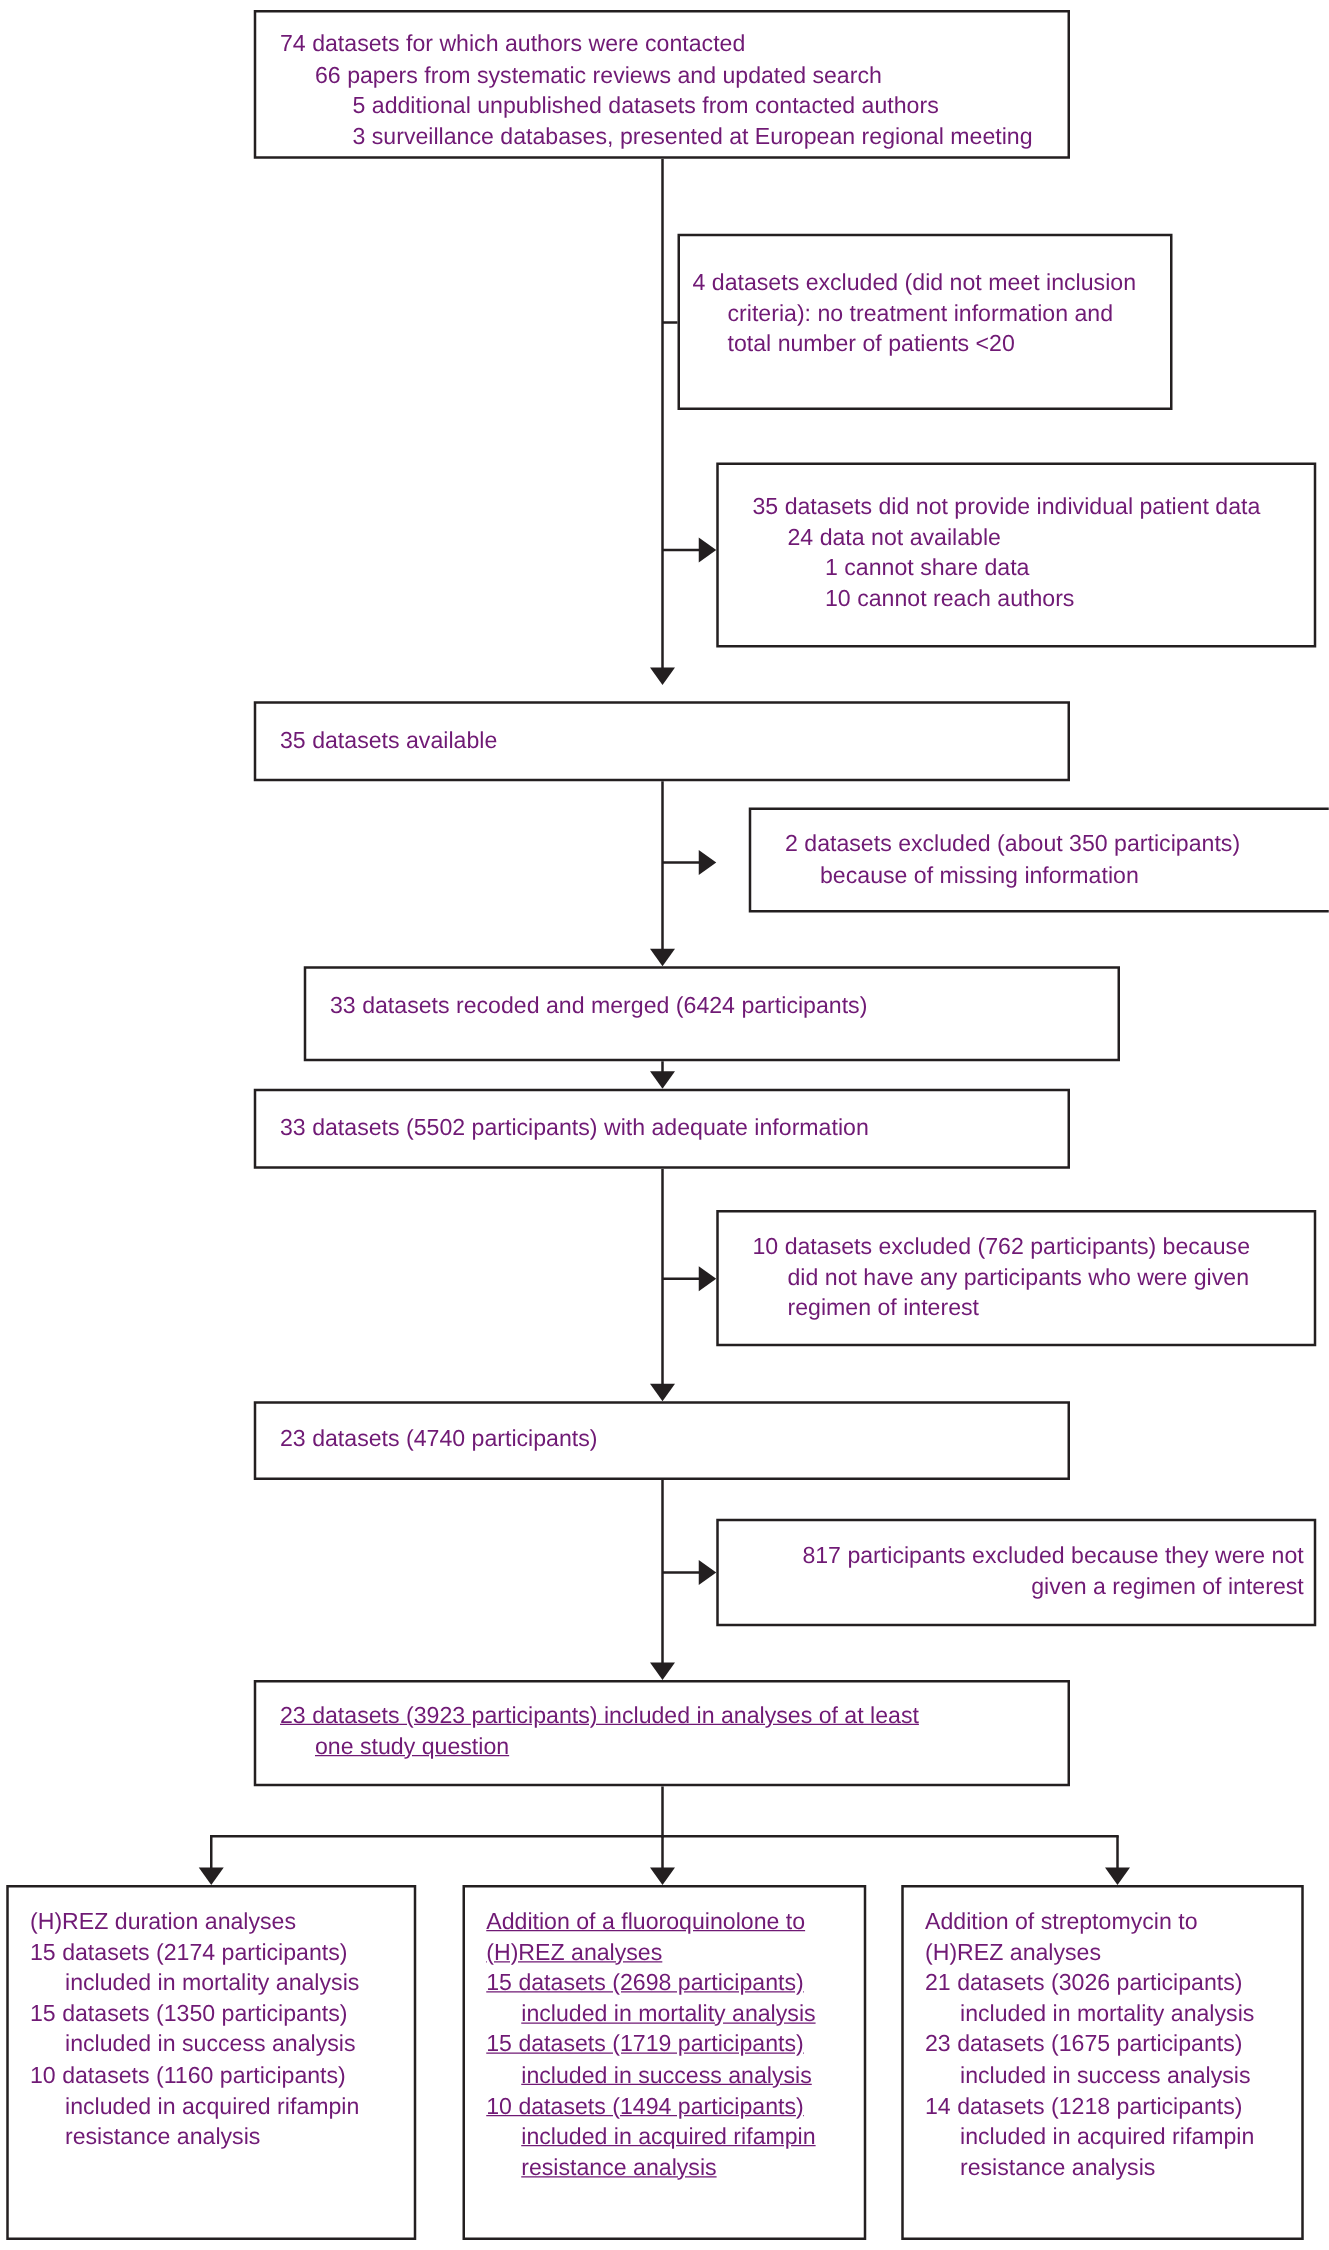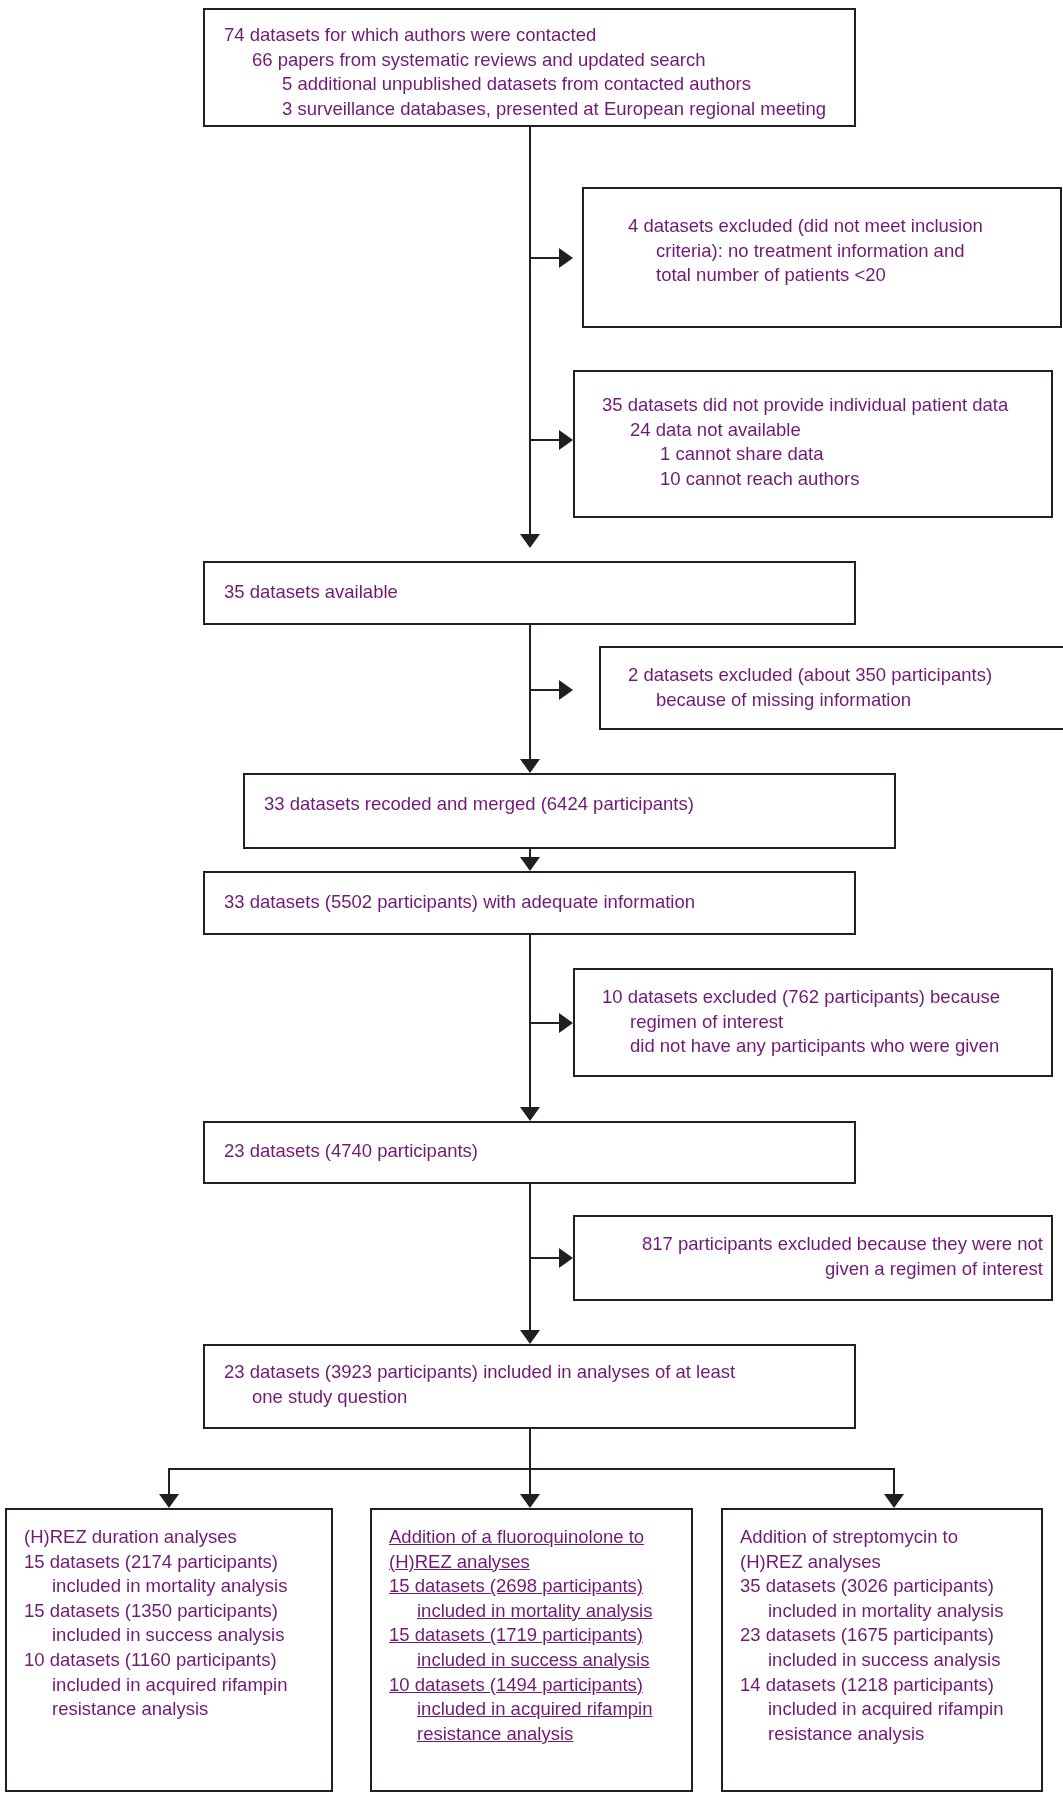--- a/index.html
+++ b/index.html
@@ -22,23 +22,23 @@
   .flow-box .line{line-height:24.6px;white-space:nowrap;}
   .ind0{padding-left:0;}
   .ind1{padding-left:28px;}
   .ind2{padding-left:58px;}
   
   #b-contacted {left:203px; top:8px;    width:653px; height:119px; padding:13px 10px 0 19px;}
   #b-available {left:203px; top:561px;  width:653px; height:64px;  padding:17px 10px 0 19px;}
   #b-recoded   {left:203px; top:773px;  width:653px; height:76px;  padding:17px 10px 0 19px;margin-left:40px;}
   #b-adequate  {left:203px; top:871px;  width:653px; height:64px;  padding:17px 10px 0 19px;}
   #b-4740      {left:203px; top:1121px; width:653px; height:63px;  padding:16px 10px 0 19px;}
-  #b-included  {left:203px; top:1344px; width:653px; height:85px;  padding:14px 10px 0 19px;}
+  #b-included  {left:203px; top:1344px; width:653px; height:85px;  padding:14px 10px 0 19px;text-decoration:underline;}
   
-  #b-excl-inclusion {left:582px; top:187px;  width:480px; height:141px; padding:25px 8px 0 44px;}
+  #b-excl-inclusion {left:542px; top:187px;  width:396px; height:141px; padding:25px 8px 0 10px;}
   #b-excl-ipd       {left:573px; top:370px;  width:480px; height:148px; padding:21px 8px 0 27px;}
   #b-excl-missing   {left:573px; top:646px;  width:480px; height:84px;  padding:15px 8px 0 27px;margin-left:26px;}
   #b-excl-regimen   {left:573px; top:968px;  width:480px; height:109px; padding:15px 8px 0 27px;}
   #b-excl-817       {left:573px; top:1215px; width:480px; height:86px;  padding:15px 8px 0 27px;text-align:right;}
   
   #b-duration {left:5px;   top:1508px; width:328px; height:284px; padding:15px 6px 0 17px;}
   #b-fq       {left:370px; top:1508px; width:323px; height:284px; padding:15px 6px 0 17px;text-decoration:underline;}
   #b-strep    {left:721px; top:1508px; width:322px; height:284px; padding:15px 6px 0 17px;}
 </style>
 </head>
@@ -126,22 +126,22 @@
   <div id="b-recoded" class="flow-box">
       <div class="line ind0">33 datasets recoded and merged (6424 participants)</div>
     </div>
 
   <div id="b-adequate" class="flow-box">
       <div class="line ind0">33 datasets (5502 participants) with adequate information</div>
     </div>
 
   <div id="b-excl-regimen" class="flow-box">
       <div class="line ind0">10 datasets excluded (762 participants) because</div>
+      <div class="line ind1">did not have any participants who were given</div>
       <div class="line ind1">regimen of interest</div>
-      <div class="line ind1">did not have any participants who were given</div>
     </div>
 
   <div id="b-4740" class="flow-box">
       <div class="line ind0">23 datasets (4740 participants)</div>
     </div>
 
   <div id="b-excl-817" class="flow-box">
       <div class="line ind0">817 participants excluded because they were not</div>
       <div class="line ind1">given a regimen of interest</div>
     </div>
@@ -170,21 +170,21 @@
       <div class="line ind0">15 datasets (1719 participants)</div>
       <div class="line ind1">included in success analysis</div>
       <div class="line ind0">10 datasets (1494 participants)</div>
       <div class="line ind1">included in acquired rifampin</div>
       <div class="line ind1">resistance analysis</div>
     </div>
 
   <div id="b-strep" class="flow-box">
       <div class="line ind0">Addition of streptomycin to</div>
       <div class="line ind0">(H)REZ analyses</div>
-      <div class="line ind0">35 datasets (3026 participants)</div>
+      <div class="line ind0">21 datasets (3026 participants)</div>
       <div class="line ind1">included in mortality analysis</div>
       <div class="line ind0">23 datasets (1675 participants)</div>
       <div class="line ind1">included in success analysis</div>
       <div class="line ind0">14 datasets (1218 participants)</div>
       <div class="line ind1">included in acquired rifampin</div>
       <div class="line ind1">resistance analysis</div>
     </div>
 
 </div>
 

